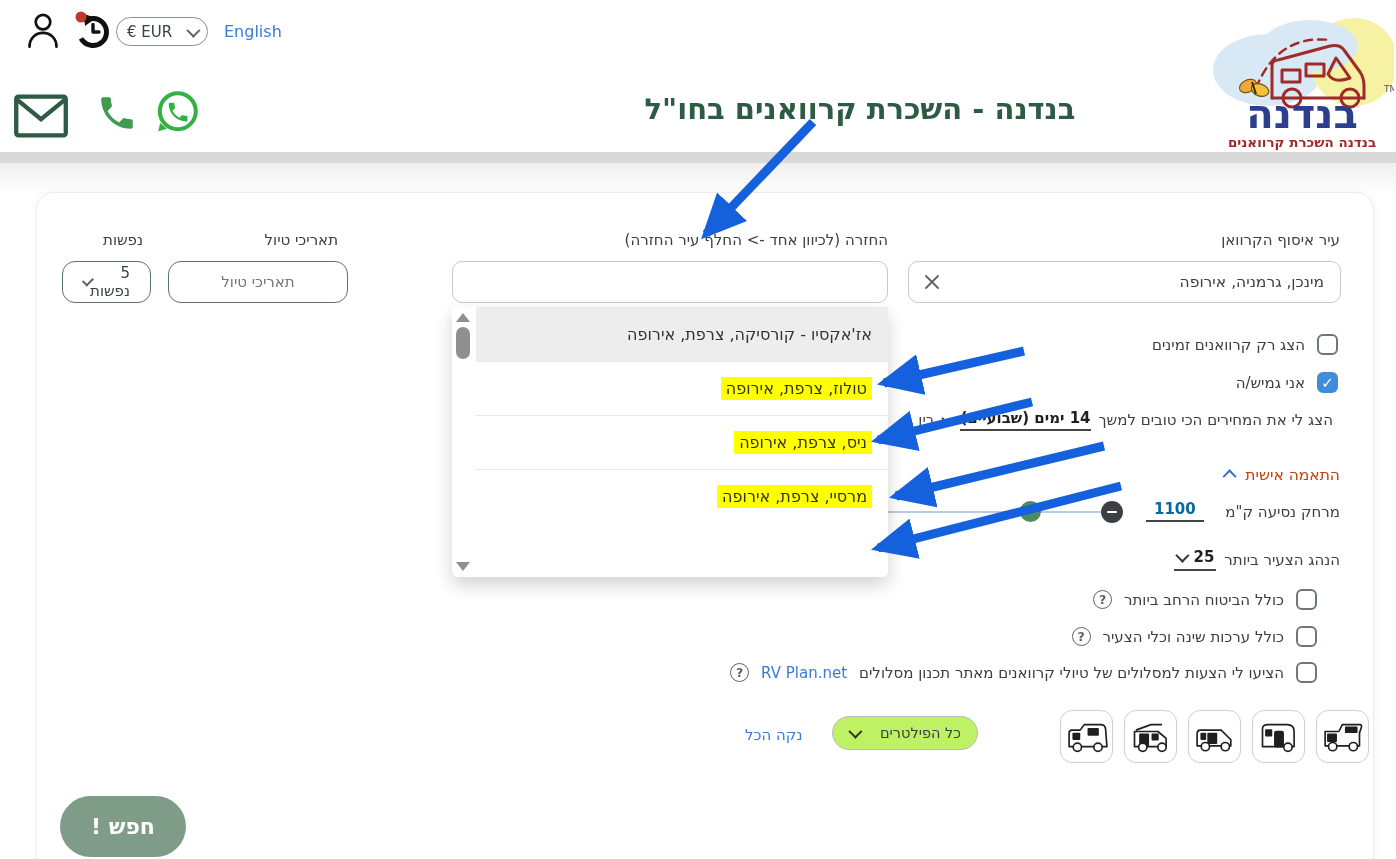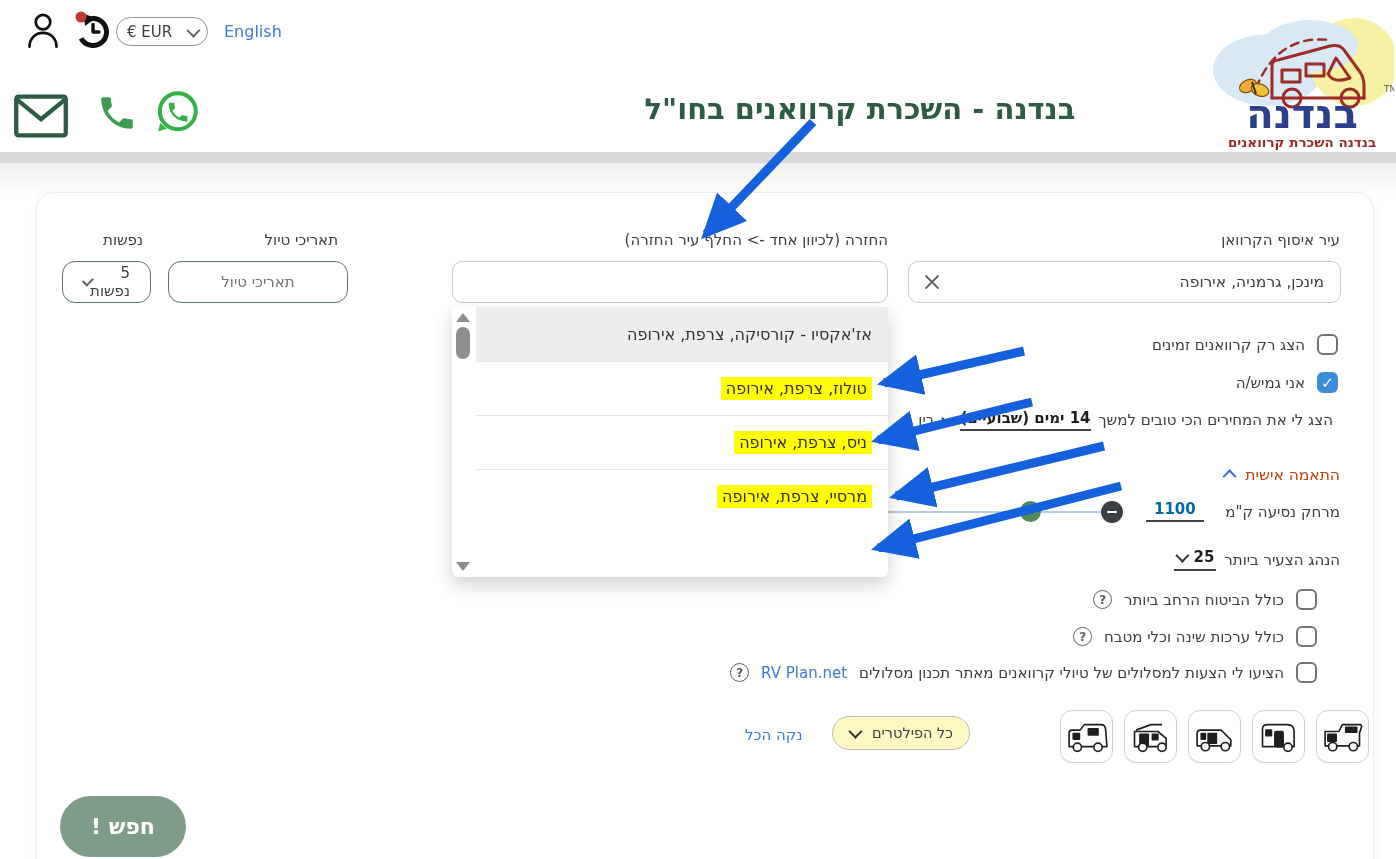--- a/index.html
+++ b/index.html
@@ -62,22 +62,22 @@
   
   .track{height:2px;background:#b9cbe2;}
   .thumb-green{width:21px;height:21px;border-radius:50%;background:#4e8a5c;}
   .minus-btn{width:22px;height:22px;border-radius:50%;background:#3d4043;display:flex;align-items:center;justify-content:center;cursor:pointer;}
   .minus-btn i{display:block;width:10px;height:2.5px;background:#fff;border-radius:2px;}
 
   
   .vrow{display:flex;gap:11px;}
   .vbtn{width:53px;height:53px;box-sizing:border-box;border:1.5px solid #cfcfcf;border-radius:12px;background:#fff;
       display:flex;align-items:center;justify-content:center;cursor:pointer;padding:0;}
-  .pill-btn{box-sizing:border-box;height:34px;border:1px solid #b9bcc0;border-radius:17px;background:#fef9c3;
-      display:flex;align-items:center;direction:rtl;gap:13px;padding:0 16px;font-size:14.5px;color:#3c4043;cursor:pointer;font-family:inherit;}
+  .pill-btn{box-sizing:border-box;height:34px;border:1px solid #b9bcc0;border-radius:17px;background:#bef264;
+      display:flex;align-items:center;direction:rtl;gap:21px;padding:0 16px;font-size:14.5px;color:#3c4043;cursor:pointer;font-family:inherit;}
 
   .search-btn{left:60px;top:796px;width:126px;height:61px;border:none;border-radius:31px;background:#7e9c88;
       color:#fff;font-size:22px;font-weight:bold;font-family:inherit;cursor:pointer;direction:rtl;}
 
   .arrows{left:0;top:0;width:1396px;height:859px;z-index:20;pointer-events:none;}
 </style>
 </head>
 <body>
 
 <div class="page">
@@ -223,21 +223,21 @@
   </div>
 
   <div class="abs opt-row" style="right:79px;top:589px;">
     <span class="cb"></span>
     <span class="lbl">כולל הביטוח הרחב ביותר</span>
     <span class="qicon">?</span>
   </div>
 
   <div class="abs opt-row" style="right:79px;top:626px;">
     <span class="cb"></span>
-    <span class="lbl">כולל ערכות שינה וכלי מטבח</span>
+    <span class="lbl">כולל ערכות שינה וכלי הצעיר</span>
     <span class="qicon">?</span>
   </div>
 
   <div class="abs opt-row" style="right:79px;top:662px;">
     <span class="cb"></span>
     <span class="lbl">הציעו לי הצעות למסלולים של טיולי קרוואנים מאתר תכנון מסלולים</span>
     <a class="link" style="font-size:15px;">RV Plan.net</a>
     <span class="qicon">?</span>
   </div>
 

